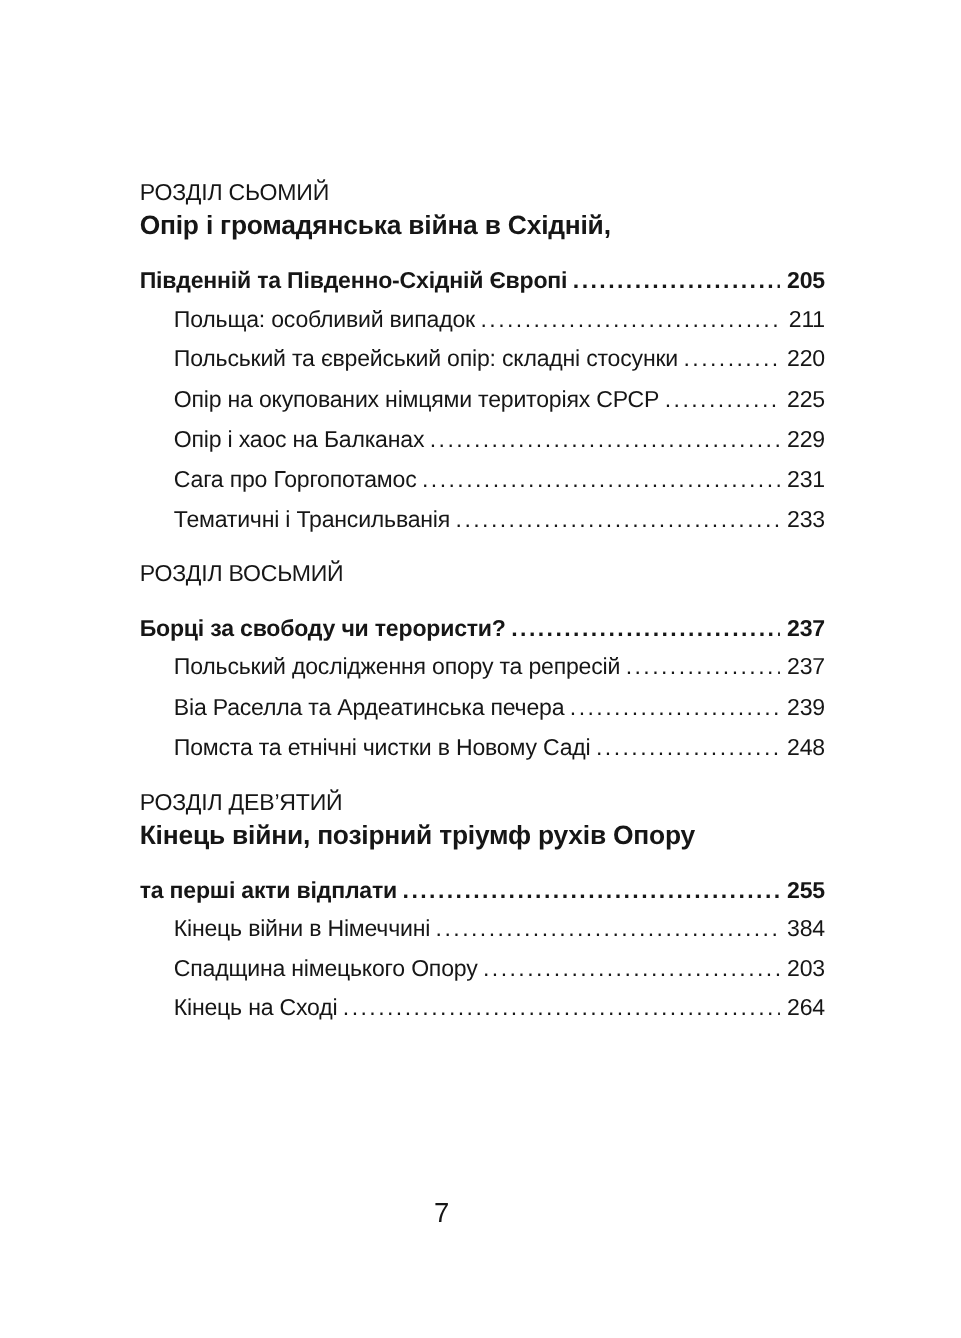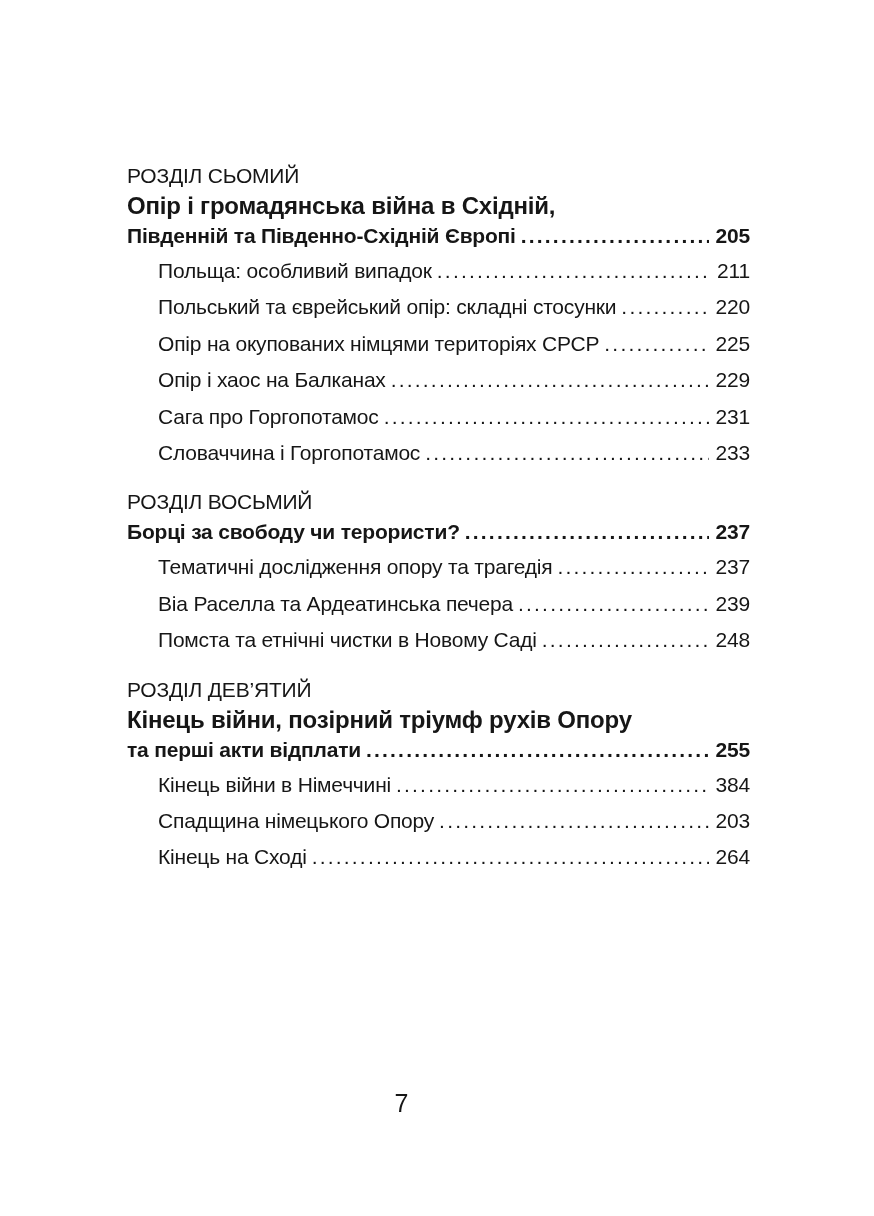--- a/index.html
+++ b/index.html
@@ -33,20 +33,21 @@
     letter-spacing: -0.2px;
     white-space: nowrap;
   }
   .title-row {
     display: flex;
     align-items: baseline;
     font-size: 21px;
     line-height: 30px;
     font-weight: 700;
     letter-spacing: -0.2px;
+    margin-top: 20px;
   }
   .entries { margin-top: 2px; }
   .entry {
     display: flex;
     align-items: baseline;
     font-size: 21px;
     line-height: 36.4px;
     padding-left: 31px;
     font-weight: 400;
     letter-spacing: -0.2px;
@@ -109,37 +110,37 @@
           <span class="t">Опір і хаос на Балканах</span>
           <span class="dots"></span>
           <span class="pg">229</span>
         </div>
         <div class="entry">
           <span class="t">Сага про Горгопотамос</span>
           <span class="dots"></span>
           <span class="pg">231</span>
         </div>
         <div class="entry">
-          <span class="t">Словаччина і Горгопотамос</span>
+          <span class="t">Тематичні і Трансильванія</span>
           <span class="dots"></span>
           <span class="pg">233</span>
         </div>
       </div>
     </section>
 
     <section class="chapter">
       <div class="kicker">РОЗДІЛ ВОСЬМИЙ</div>
       <div class="title-row">
         <span class="t">Борці за свободу чи терористи?</span>
         <span class="dots"></span>
         <span class="pg">237</span>
       </div>
       <div class="entries">
         <div class="entry">
-          <span class="t">Тематичні дослідження опору та трагедія</span>
+          <span class="t">Польський дослідження опору та репресій</span>
           <span class="dots"></span>
           <span class="pg">237</span>
         </div>
         <div class="entry">
           <span class="t">Віа Раселла та Ардеатинська печера</span>
           <span class="dots"></span>
           <span class="pg">239</span>
         </div>
         <div class="entry">
           <span class="t">Помста та етнічні чистки в Новому Саді</span>

